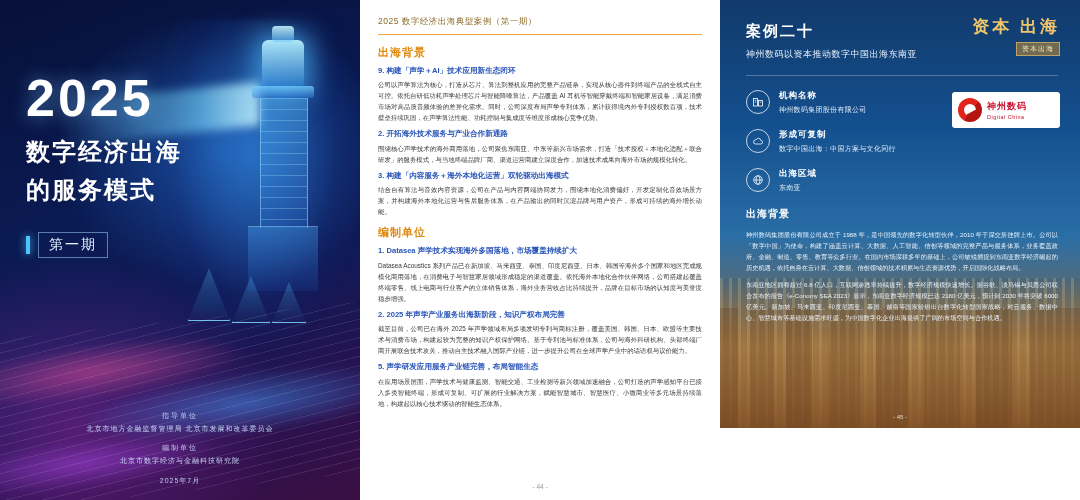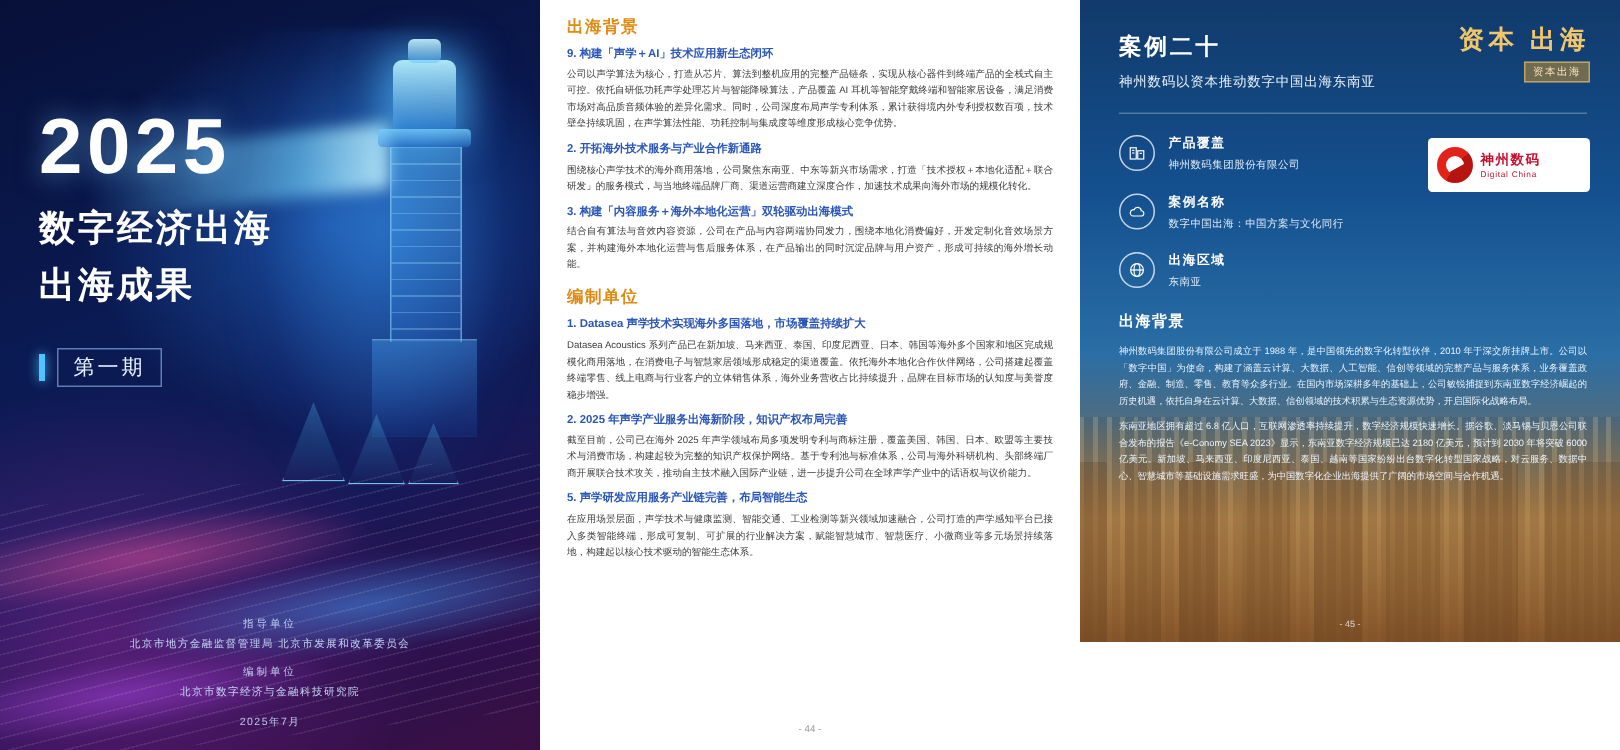--- a/index.html
+++ b/index.html
@@ -401,38 +401,39 @@
     </div>
     <div class="boat b1"></div>
     <div class="boat b2"></div>
     <div class="boat b3"></div>
     <div class="streaks"></div>
     <div class="streak-lines"></div>
 
     <div class="cover-text">
       <div class="cover-year">2025</div>
       <div class="cover-title-1">数字经济出海</div>
-      <div class="cover-title-2">出海成果</div>
+      <div class="cover-title-2">的服务模式</div>
       <div class="cover-badge">
         <span class="bar"></span>
         <span class="txt">第一期</span>
       </div>
     </div>
 
     <div class="cover-footer">
       <div class="cf-label">指导单位</div>
       <div class="cf-orgs">北京市地方金融监督管理局    北京市发展和改革委员会</div>
       <div class="cf-gap"></div>
       <div class="cf-label">编制单位</div>
       <div class="cf-orgs">北京市数字经济与金融科技研究院</div>
       <div class="cf-date">2025年7月</div>
     </div>
   </div>
 
   <div class="mid">
+    <div class="mid-header">2025 数字经济出海典型案例（第一期）</div>
     <div class="mid-body">
       <div class="sec-title">出海背景</div>
 
       <div>
         <div class="sub-title">9. 构建「声学＋AI」技术应用新生态闭环</div>
         <p class="para">公司以声学算法为核心，打造从芯片、算法到整机应用的完整产品链条，实现从核心器件到终端产品的全栈式自主可控。依托自研低功耗声学处理芯片与智能降噪算法，产品覆盖 AI 耳机等智能穿戴终端和智能家居设备，满足消费市场对高品质音频体验的差异化需求。同时，公司深度布局声学专利体系，累计获得境内外专利授权数百项，技术壁垒持续巩固，在声学算法性能、功耗控制与集成度等维度形成核心竞争优势。</p>
       </div>
       <div>
         <div class="sub-title">2. 开拓海外技术服务与产业合作新通路</div>
         <p class="para">围绕核心声学技术的海外商用落地，公司聚焦东南亚、中东等新兴市场需求，打造「技术授权＋本地化适配＋联合研发」的服务模式，与当地终端品牌厂商、渠道运营商建立深度合作，加速技术成果向海外市场的规模化转化。</p>
@@ -488,33 +489,33 @@
         <div class="info-ic">
           <svg viewBox="0 0 24 24" fill="none" stroke="#ffffff" stroke-width="1.6">
             <rect x="3" y="5" width="8" height="15"></rect>
             <rect x="13" y="9" width="8" height="11"></rect>
             <line x1="5.5" y1="8.5" x2="8.5" y2="8.5"></line>
             <line x1="5.5" y1="12" x2="8.5" y2="12"></line>
             <line x1="15.5" y1="12.5" x2="18.5" y2="12.5"></line>
           </svg>
         </div>
         <div class="info-tx">
-          <div class="lab">产品覆盖</div>
+          <div class="lab">机构名称</div>
           <div class="val">神州数码集团股份有限公司</div>
         </div>
       </div>
 
       <div class="info-row">
         <div class="info-ic">
           <svg viewBox="0 0 24 24" fill="none" stroke="#ffffff" stroke-width="1.6">
             <path d="M6.5 18h11a3.5 3.5 0 0 0 .2-7 5 5 0 0 0-9.6-1.3A3.9 3.9 0 0 0 6.5 18z"></path>
           </svg>
         </div>
         <div class="info-tx">
-          <div class="lab">案例名称</div>
+          <div class="lab">形成可复制</div>
           <div class="val">数字中国出海：中国方案与文化同行</div>
         </div>
       </div>
 
       <div class="info-row">
         <div class="info-ic">
           <svg viewBox="0 0 24 24" fill="none" stroke="#ffffff" stroke-width="1.6">
             <circle cx="12" cy="12" r="8.5"></circle>
             <ellipse cx="12" cy="12" rx="4" ry="8.5"></ellipse>
             <line x1="3.5" y1="12" x2="20.5" y2="12"></line>

